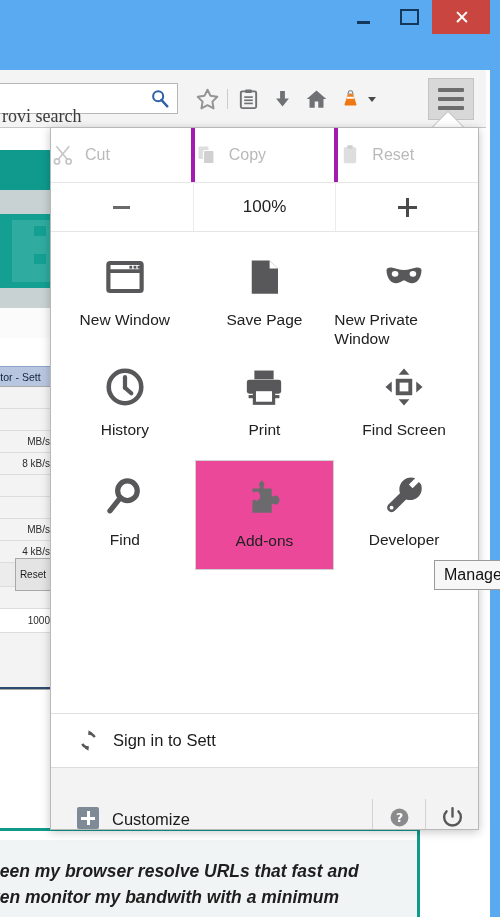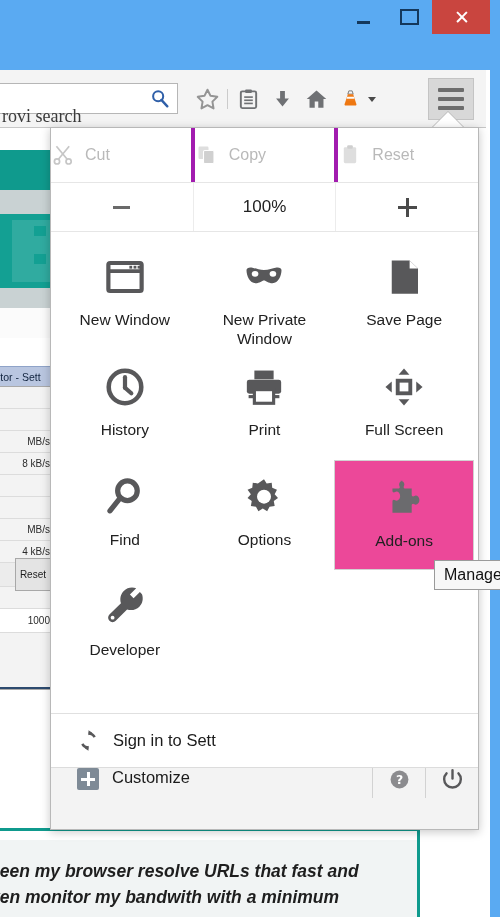--- a/index.html
+++ b/index.html
@@ -173,36 +173,36 @@
   .zoom-plus::before, .zoom-plus::after { content: ""; position: absolute; background: #4a4a4a; }
   .zoom-plus::before { left: 0; top: 8px; width: 19px; height: 3px; }
   .zoom-plus::after { left: 8px; top: 0; width: 3px; height: 19px; }
 
   
   .menu-grid { display: flex; flex-wrap: wrap; padding: 8px 4px 0 4px; }
   .grid-item {
     width: 33.33%; height: 110px;
     display: flex; flex-direction: column; align-items: center; justify-content: flex-start;
     padding-top: 14px; gap: 10px;
-    font-size: 15.5px; color: #212121; text-align: center; line-height: 19px;
+    font-size: 15.5px; color: #212121; line-height: 19px;
   }
   .grid-item.selected { background: #ec4899; border: 1px solid #d2d2d2; }
   .grid-icon { width: 46px; height: 46px; display: flex; align-items: center; justify-content: center; }
 
   
   .sync-row {
     position: absolute; left: 0; bottom: 62px; width: 100%; height: 54px;
     border-top: 1px solid #e0e0e0; display: flex; align-items: center; padding-left: 26px; gap: 13px;
     font-size: 16.5px; color: #1b1b1b;
   }
   
   .footer-row {
     position: absolute; left: 0; bottom: 0; width: 100%; height: 62px;
     border-top: 1px solid #dcdcdc; background: #f3f3f3;
-    display: flex; align-items: flex-start; padding-left: 26px;
+    display: flex; align-items: flex-end; padding-left: 26px;
   }
   .customize-label { font-size: 16.5px; color: #1b1b1b; margin-left: 13px; }
   .plus-box {
     width: 22px; height: 22px; background: #7e8a96; position: relative; border-radius: 2px;
   }
   .plus-box::before, .plus-box::after { content: ""; position: absolute; background: #ffffff; }
   .plus-box::before { left: 4px; top: 9.5px; width: 14px; height: 3.5px; }
   .plus-box::after { left: 9.5px; top: 4px; width: 3.5px; height: 14px; }
   .footer-spacer { flex: 1; }
   .footer-sep { width: 1px; height: 30px; background: #d2d2d2; }
@@ -392,36 +392,36 @@
             <rect x="16.9" y="5.6" width="1.6" height="1.6" fill="#58585a"></rect>
             <rect x="19.2" y="5.6" width="1.6" height="1.6" fill="#58585a"></rect>
           </svg>
         </span>
         <span>New Window</span>
       </div>
 
       <div class="grid-item">
         <span class="grid-icon">
           <svg viewBox="0 0 24 24" width="42" height="42">
+            <path d="M5 2.5h10.2L20 7.2V21.5H5z" fill="#58585a"></path>
+            <path d="M15.2 2.5L20 7.2h-4.8z" fill="#ffffff"></path>
+          </svg>
+        </span>
+        <span>Save Page</span>
+      </div>
+
+      <div class="grid-item">
+        <span class="grid-icon">
+          <svg viewBox="0 0 24 24" width="42" height="42">
             <path d="M2 8.2c0-1.4 1.6-1.9 3.4-1.5 1.5.33 4 1.3 6.6 1.3s5.1-.97 6.6-1.3c1.8-.4 3.4.1 3.4 1.5 0 3-1.8 7.4-5.2 7.4-2.3 0-3.6-1.6-4.8-1.6s-2.5 1.6-4.8 1.6C3.8 15.6 2 11.2 2 8.2z" fill="#58585a"></path>
             <ellipse cx="6.9" cy="10.2" rx="1.9" ry="1.7" fill="#ffffff"></ellipse>
             <ellipse cx="17.1" cy="10.2" rx="1.9" ry="1.7" fill="#ffffff"></ellipse>
           </svg>
         </span>
         <span>New Private Window</span>
-      </div>
-
-      <div class="grid-item">
-        <span class="grid-icon">
-          <svg viewBox="0 0 24 24" width="42" height="42">
-            <path d="M5 2.5h10.2L20 7.2V21.5H5z" fill="#58585a"></path>
-            <path d="M15.2 2.5L20 7.2h-4.8z" fill="#ffffff"></path>
-          </svg>
-        </span>
-        <span>Save Page</span>
       </div>
 
       <div class="grid-item">
         <span class="grid-icon">
           <svg viewBox="0 0 24 24" width="42" height="42">
             <circle cx="12" cy="12" r="9.3" fill="none" stroke="#58585a" stroke-width="2.6"></circle>
             <line x1="12" y1="6.4" x2="12" y2="12.4" stroke="#58585a" stroke-width="2.4" stroke-linecap="round"></line>
             <line x1="12" y1="12.4" x2="15.6" y2="15.6" stroke="#58585a" stroke-width="2.4" stroke-linecap="round"></line>
           </svg>
         </span>
@@ -444,42 +444,33 @@
       <div class="grid-item">
         <span class="grid-icon">
           <svg viewBox="0 0 24 24" width="42" height="42">
             <rect x="8.4" y="8.4" width="7.2" height="7.2" fill="none" stroke="#58585a" stroke-width="2.2"></rect>
             <path d="M12 1.4l3.1 3.6H8.9z" fill="#58585a"></path>
             <path d="M12 22.6l3.1-3.6H8.9z" fill="#58585a"></path>
             <path d="M1.4 12l3.6-3.1v6.2z" fill="#58585a"></path>
             <path d="M22.6 12l-3.6-3.1v6.2z" fill="#58585a"></path>
           </svg>
         </span>
-        <span>Full Screen</span>
+        <span>Find Screen</span>
       </div>
 
       <div class="grid-item">
         <span class="grid-icon">
           <svg viewBox="0 0 24 24" width="42" height="42">
             <circle cx="13.4" cy="8.4" r="5.6" fill="none" stroke="#58585a" stroke-width="3"></circle>
             <line x1="9.3" y1="12.5" x2="3.4" y2="19.9" stroke="#58585a" stroke-width="3" stroke-linecap="round"></line>
           </svg>
         </span>
         <span>Find</span>
       </div>
 
-      <div class="grid-item">
-        <span class="grid-icon">
-          <svg viewBox="0 0 24 24" width="42" height="42">
-            <path d="M12 1.8l1.5 2.5 2.9-.5.3 2.9 2.7 1.1-1.3 2.6 1.9 2.2-2.4 1.7.5 2.9-2.9.3-1.4 2.6-2.5-1.5-2.5 1.5-1.4-2.6-2.9-.3.5-2.9-2.4-1.7 1.9-2.2L2.6 7.8l2.7-1.1.3-2.9 2.9.5z" fill="#58585a"></path>
-            <circle cx="12" cy="11.8" r="4" fill="#ffffff"></circle>
-          </svg>
-        </span>
-        <span>Options</span>
-      </div>
 
       <div class="grid-item selected">
         <span class="grid-icon">
           <svg viewBox="0 0 24 24" width="42" height="42">
             <path d="M9.6 2.2c1.7 0 2.6 1 2.6 2.1 0 .6-.4 1-.4 1.5 0 .5.4.8 1 .8h3.6v3.5c0 .6.3 1 .8 1 .5 0 .9-.5 1.5-.5 1.1 0 2.1 1 2.1 2.6 0 1.6-1 2.6-2.1 2.6-.6 0-1-.5-1.5-.5-.5 0-.8.4-.8 1v4.1H5.4V14c0-.6.3-1 .8-1 .5 0 .9.5 1.5.5 1.1 0 2.1-1 2.1-2.6 0-1.6-1-2.6-2.1-2.6-.6 0-1 .5-1.5.5-.5 0-.8-.4-.8-1V6.6h3.2c.6 0 1-.3 1-.8 0-.5-.4-.9-.4-1.5 0-1.1.9-2.1 2.4-2.1z" fill="#6b6b6e"></path>
           </svg>
         </span>
         <span>Add-ons</span>
       </div>
 

